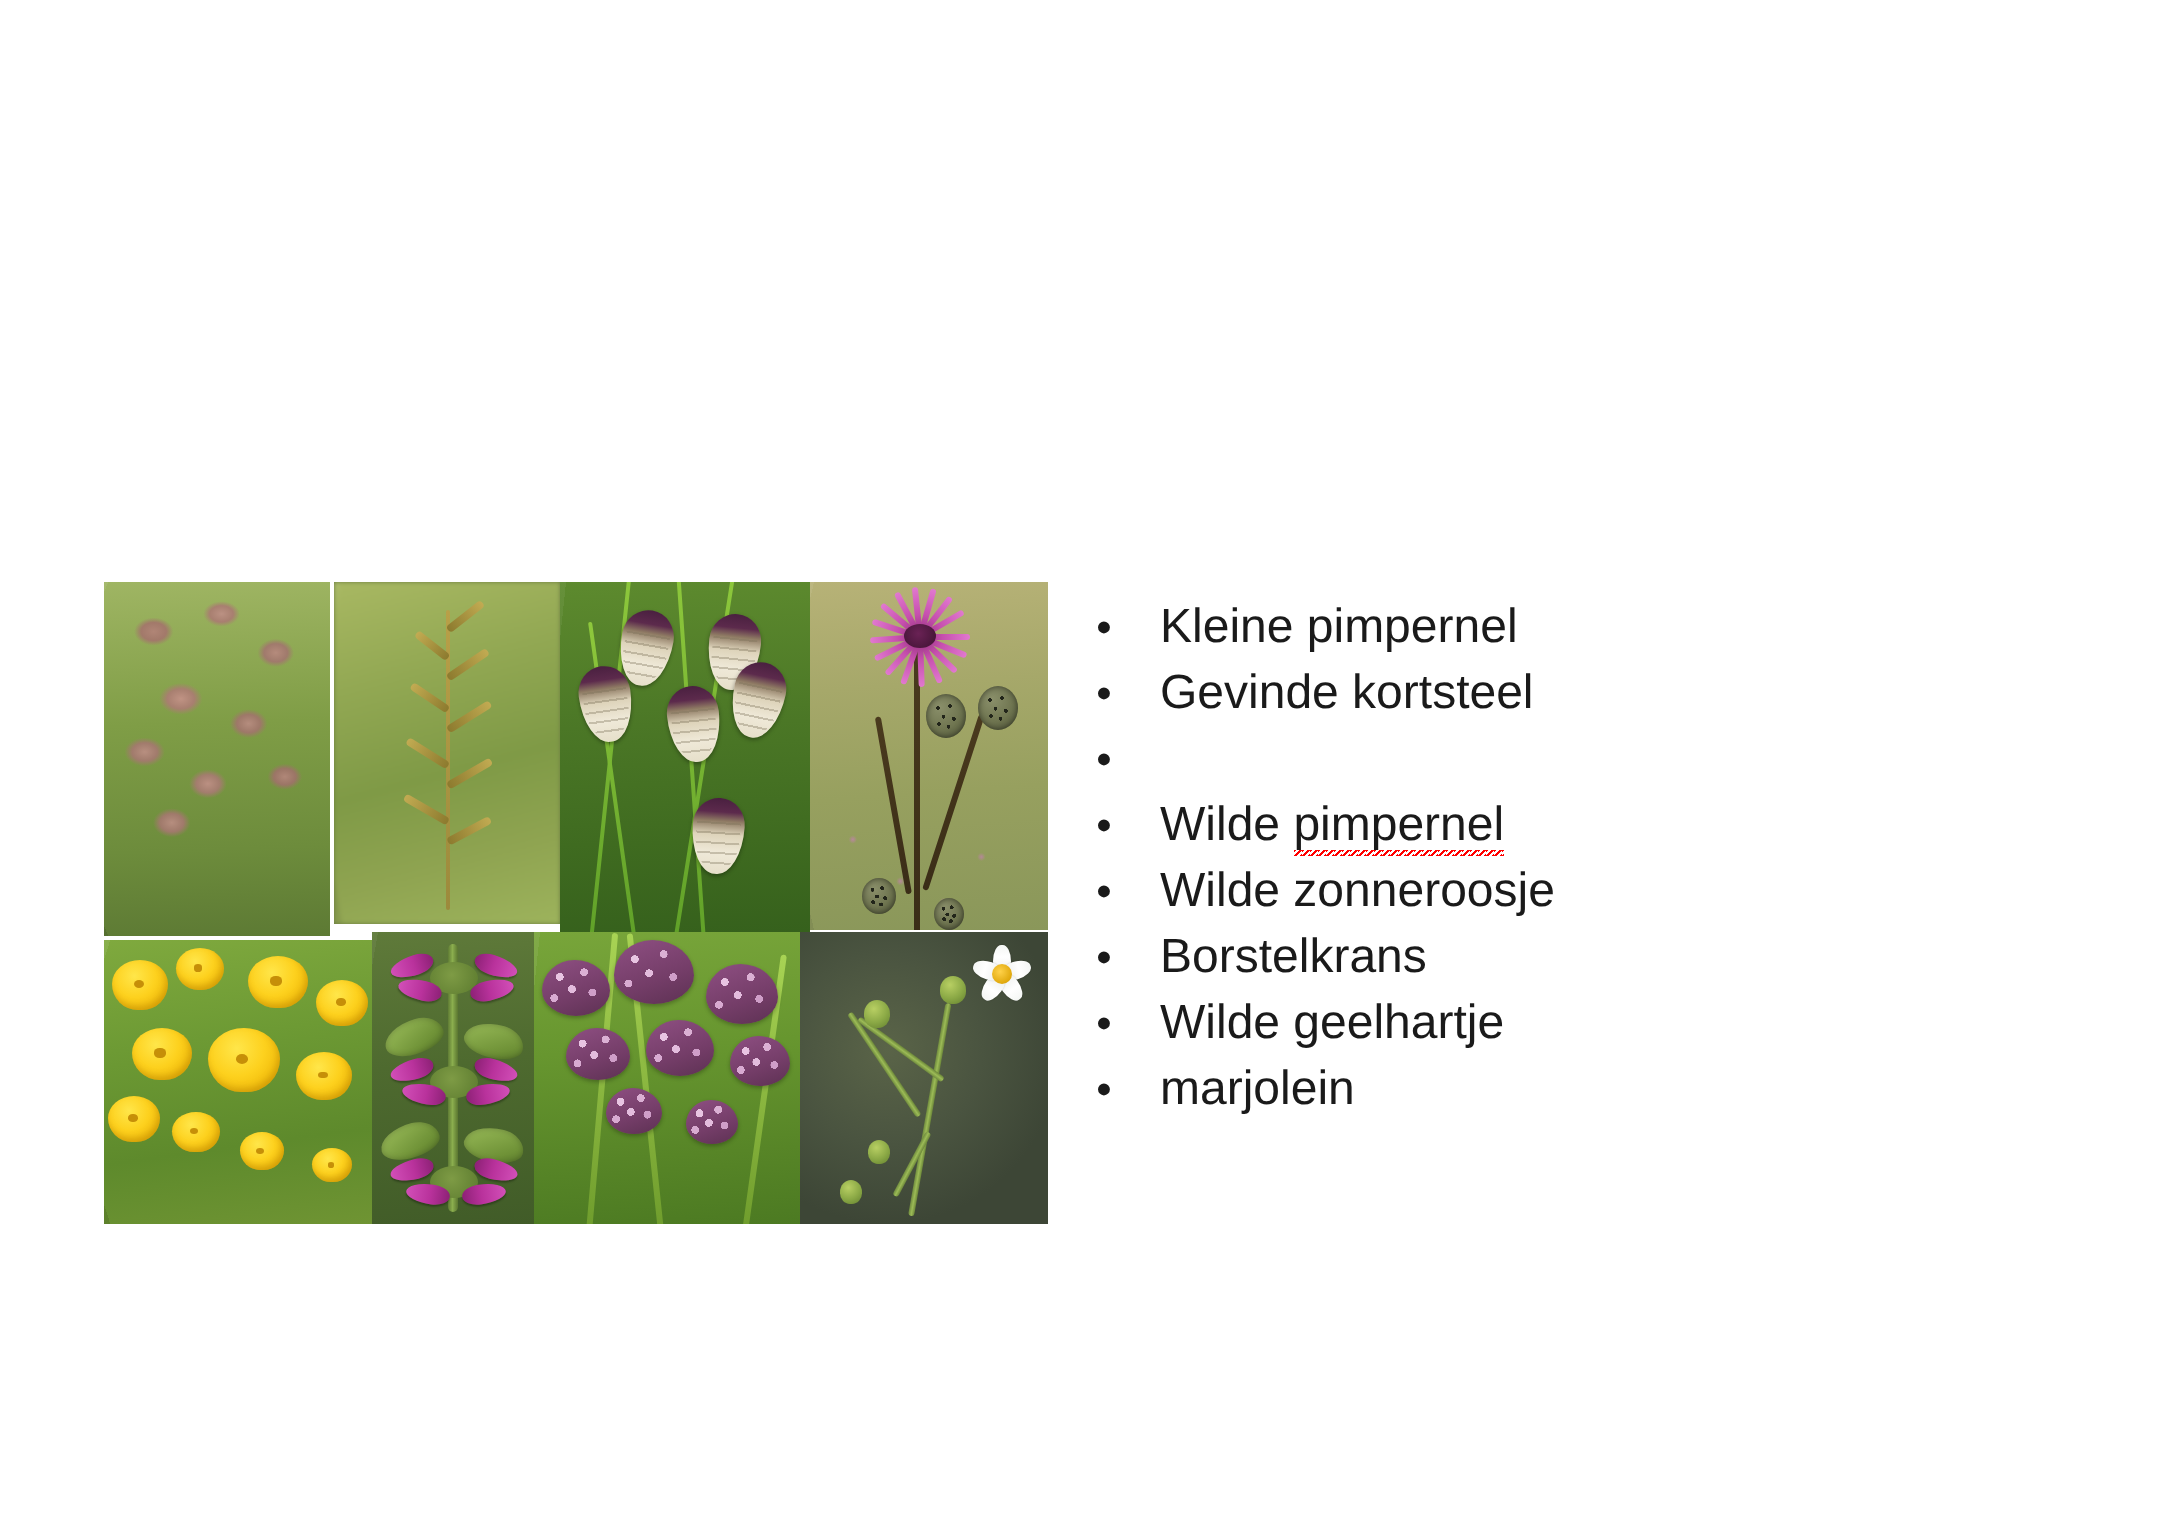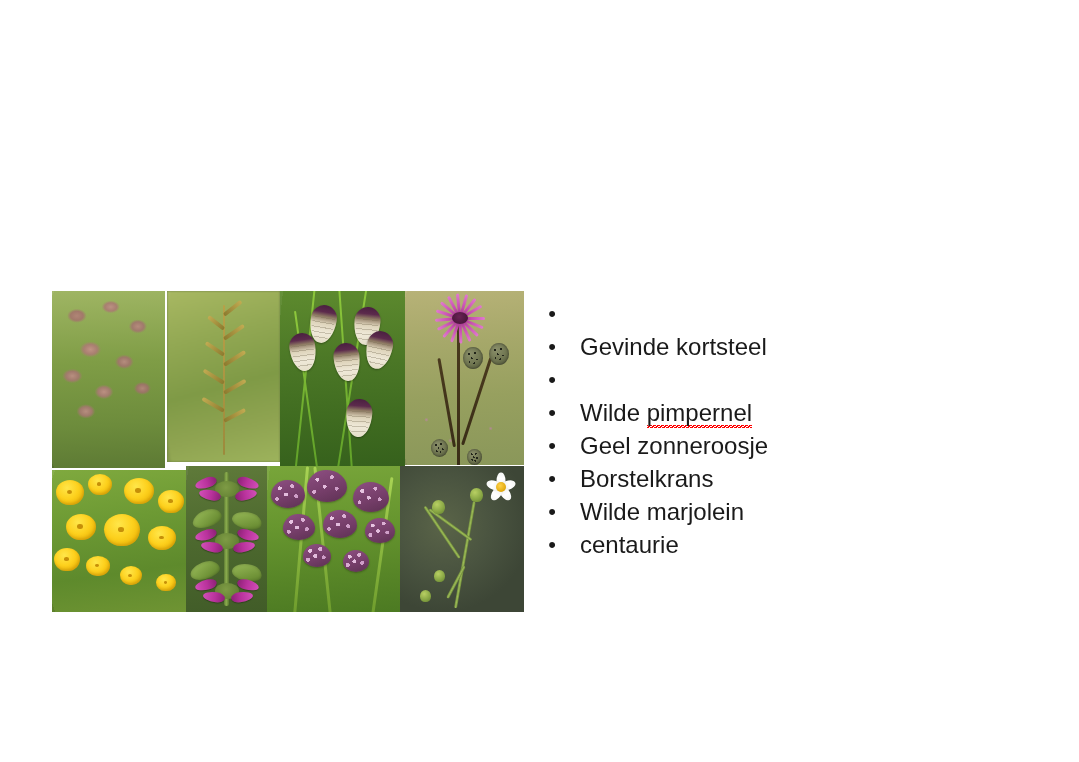--- a/index.html
+++ b/index.html
@@ -539,43 +539,44 @@
         <span class="petal" style="transform:rotate(198deg);"></span>
         <span class="eye"></span>
       </div>
     </div>
 
   </div>
 
   <ul id="species-list">
     <li>
       <span class="bullet">•</span>
+      <span class="label"><span>Kleine pimpernel</span></span>
     </li>
     <li>
       <span class="bullet">•</span>
       <span class="label"><span>Gevinde kortsteel</span></span>
     </li>
     <li>
       <span class="bullet">•</span>
     </li>
     <li>
       <span class="bullet">•</span>
       <span class="label"><span>Wilde </span><span class="misspelled">pimpernel</span></span>
     </li>
     <li>
       <span class="bullet">•</span>
-      <span class="label"><span>Geel zonneroosje</span></span>
+      <span class="label"><span>Wilde zonneroosje</span></span>
     </li>
     <li>
       <span class="bullet">•</span>
       <span class="label"><span>Borstelkrans</span></span>
     </li>
     <li>
       <span class="bullet">•</span>
-      <span class="label"><span>Wilde marjolein</span></span>
-    </li>
-    <li>
-      <span class="bullet">•</span>
-      <span class="label"><span>centaurie</span></span>
+      <span class="label"><span>Wilde geelhartje</span></span>
+    </li>
+    <li>
+      <span class="bullet">•</span>
+      <span class="label"><span>marjolein</span></span>
     </li>
   </ul>
 
 </div>
 
 </body></html>

